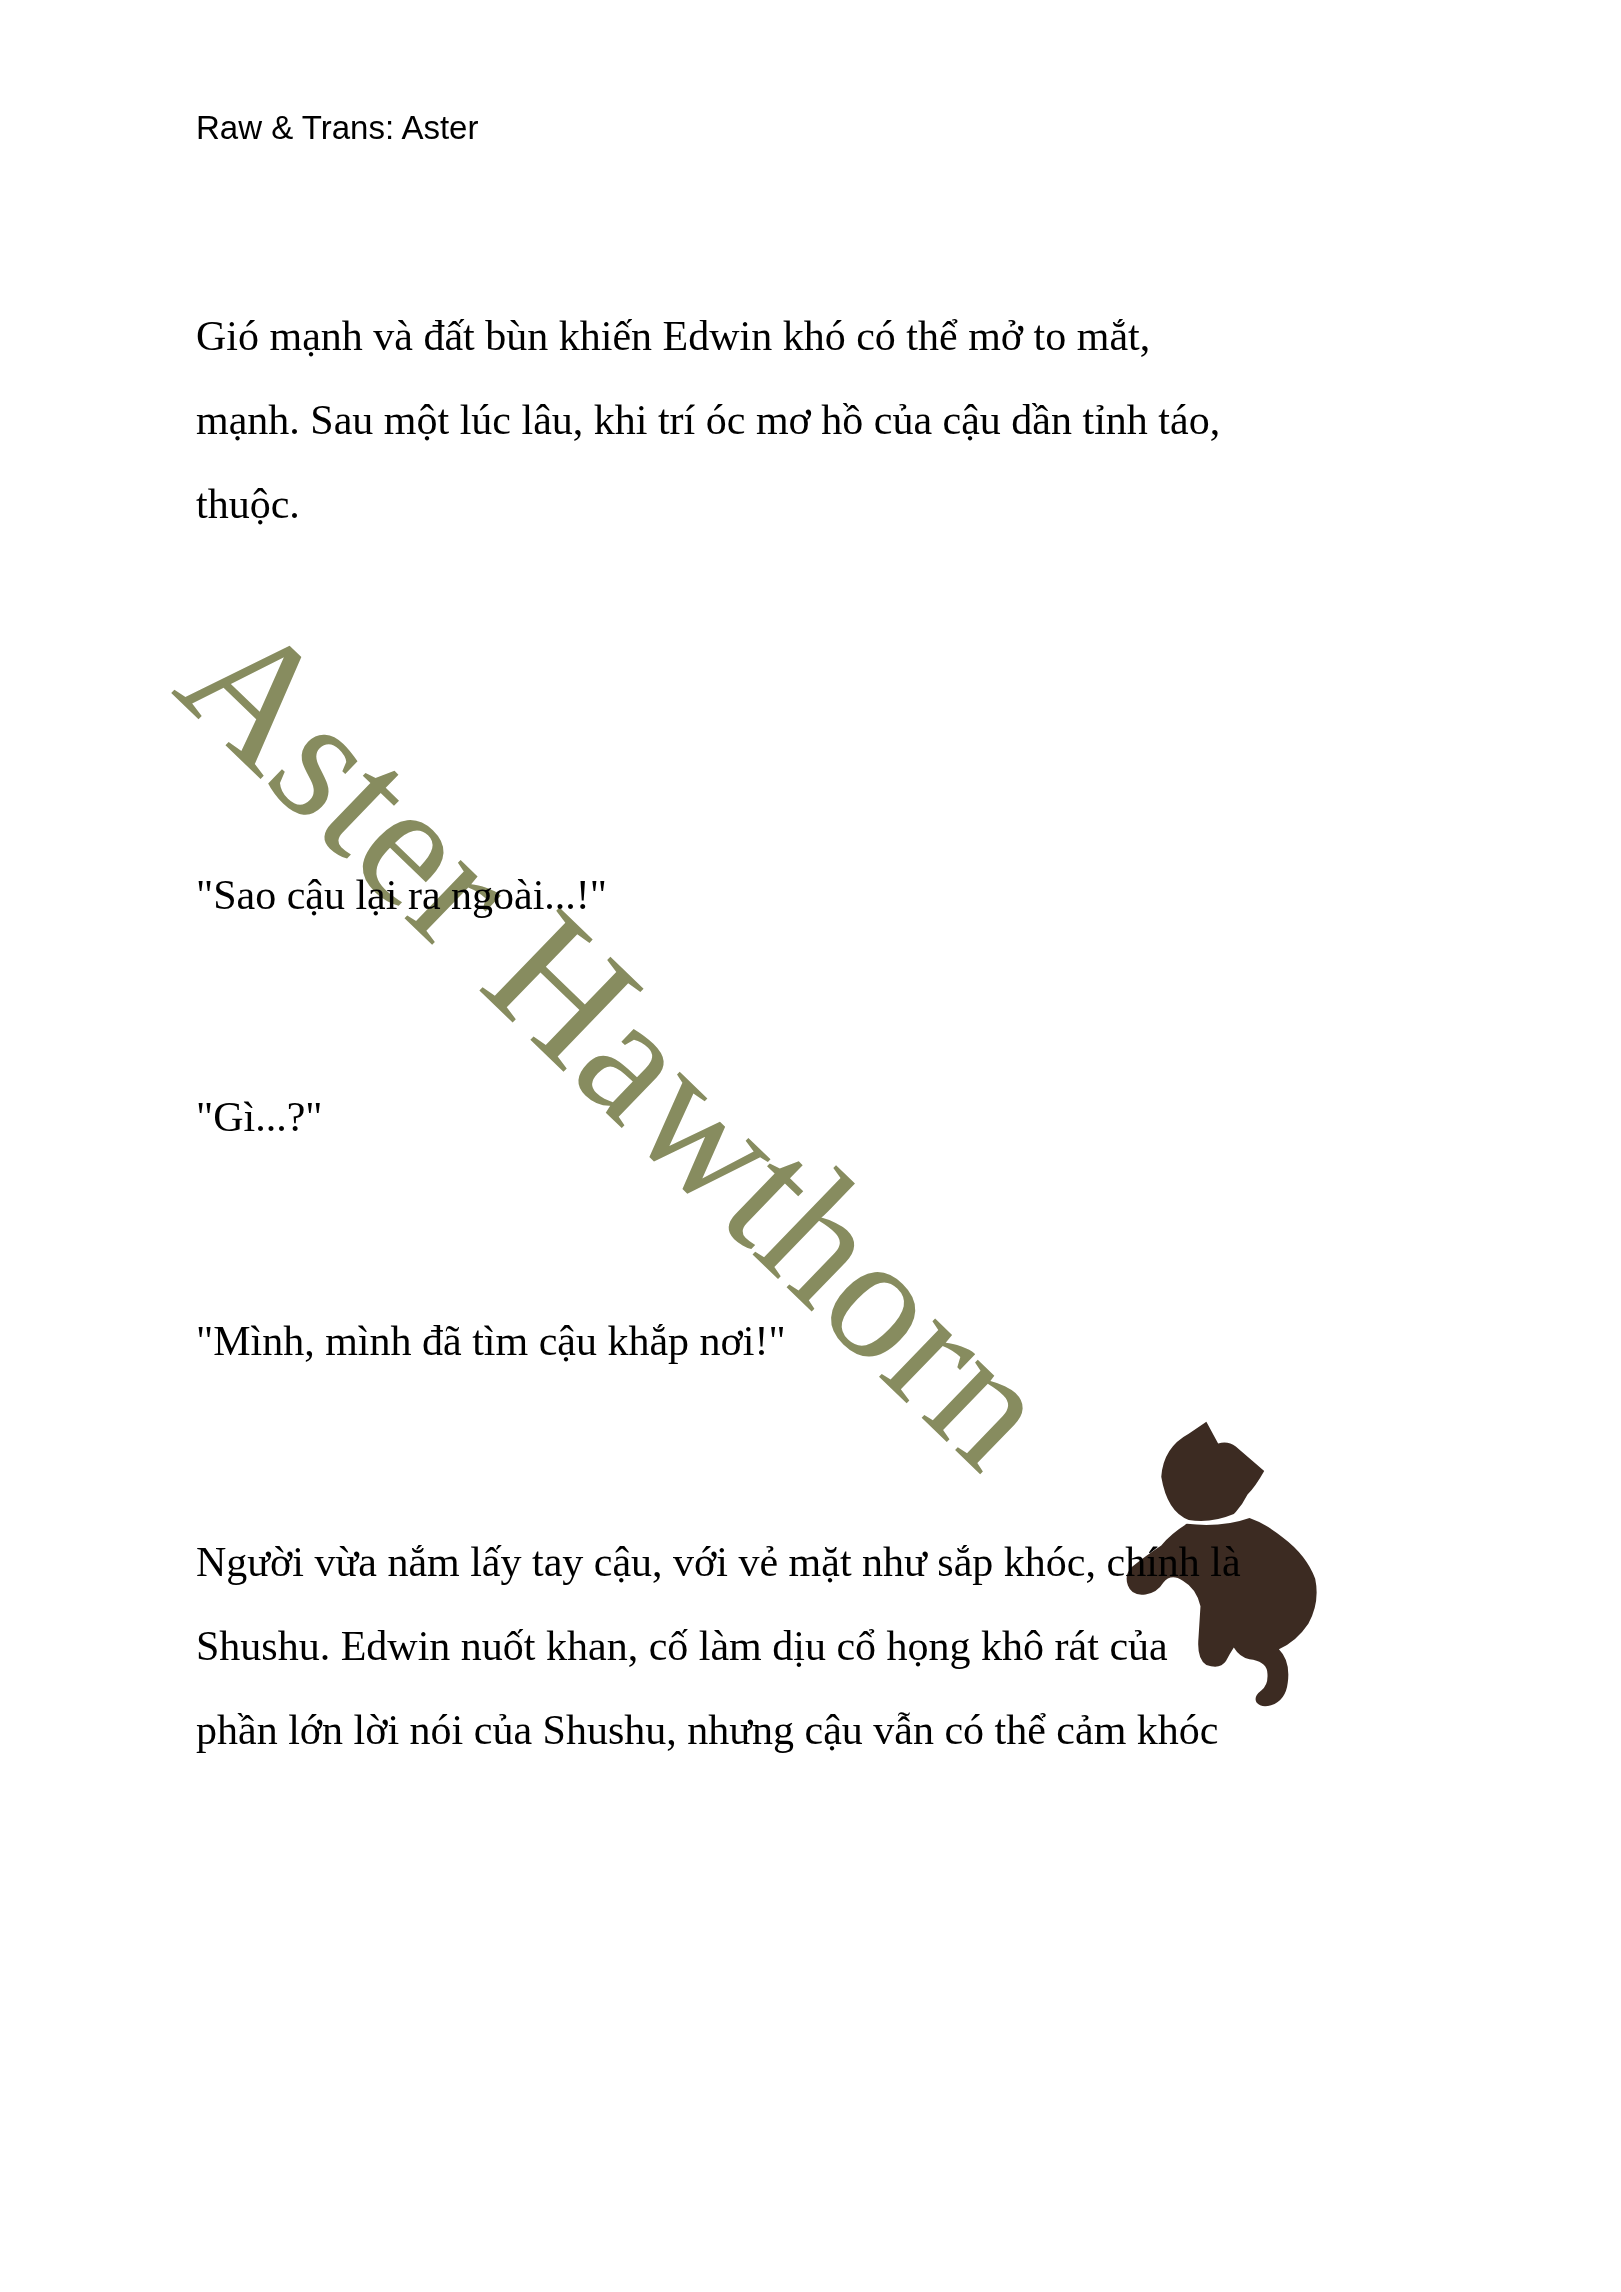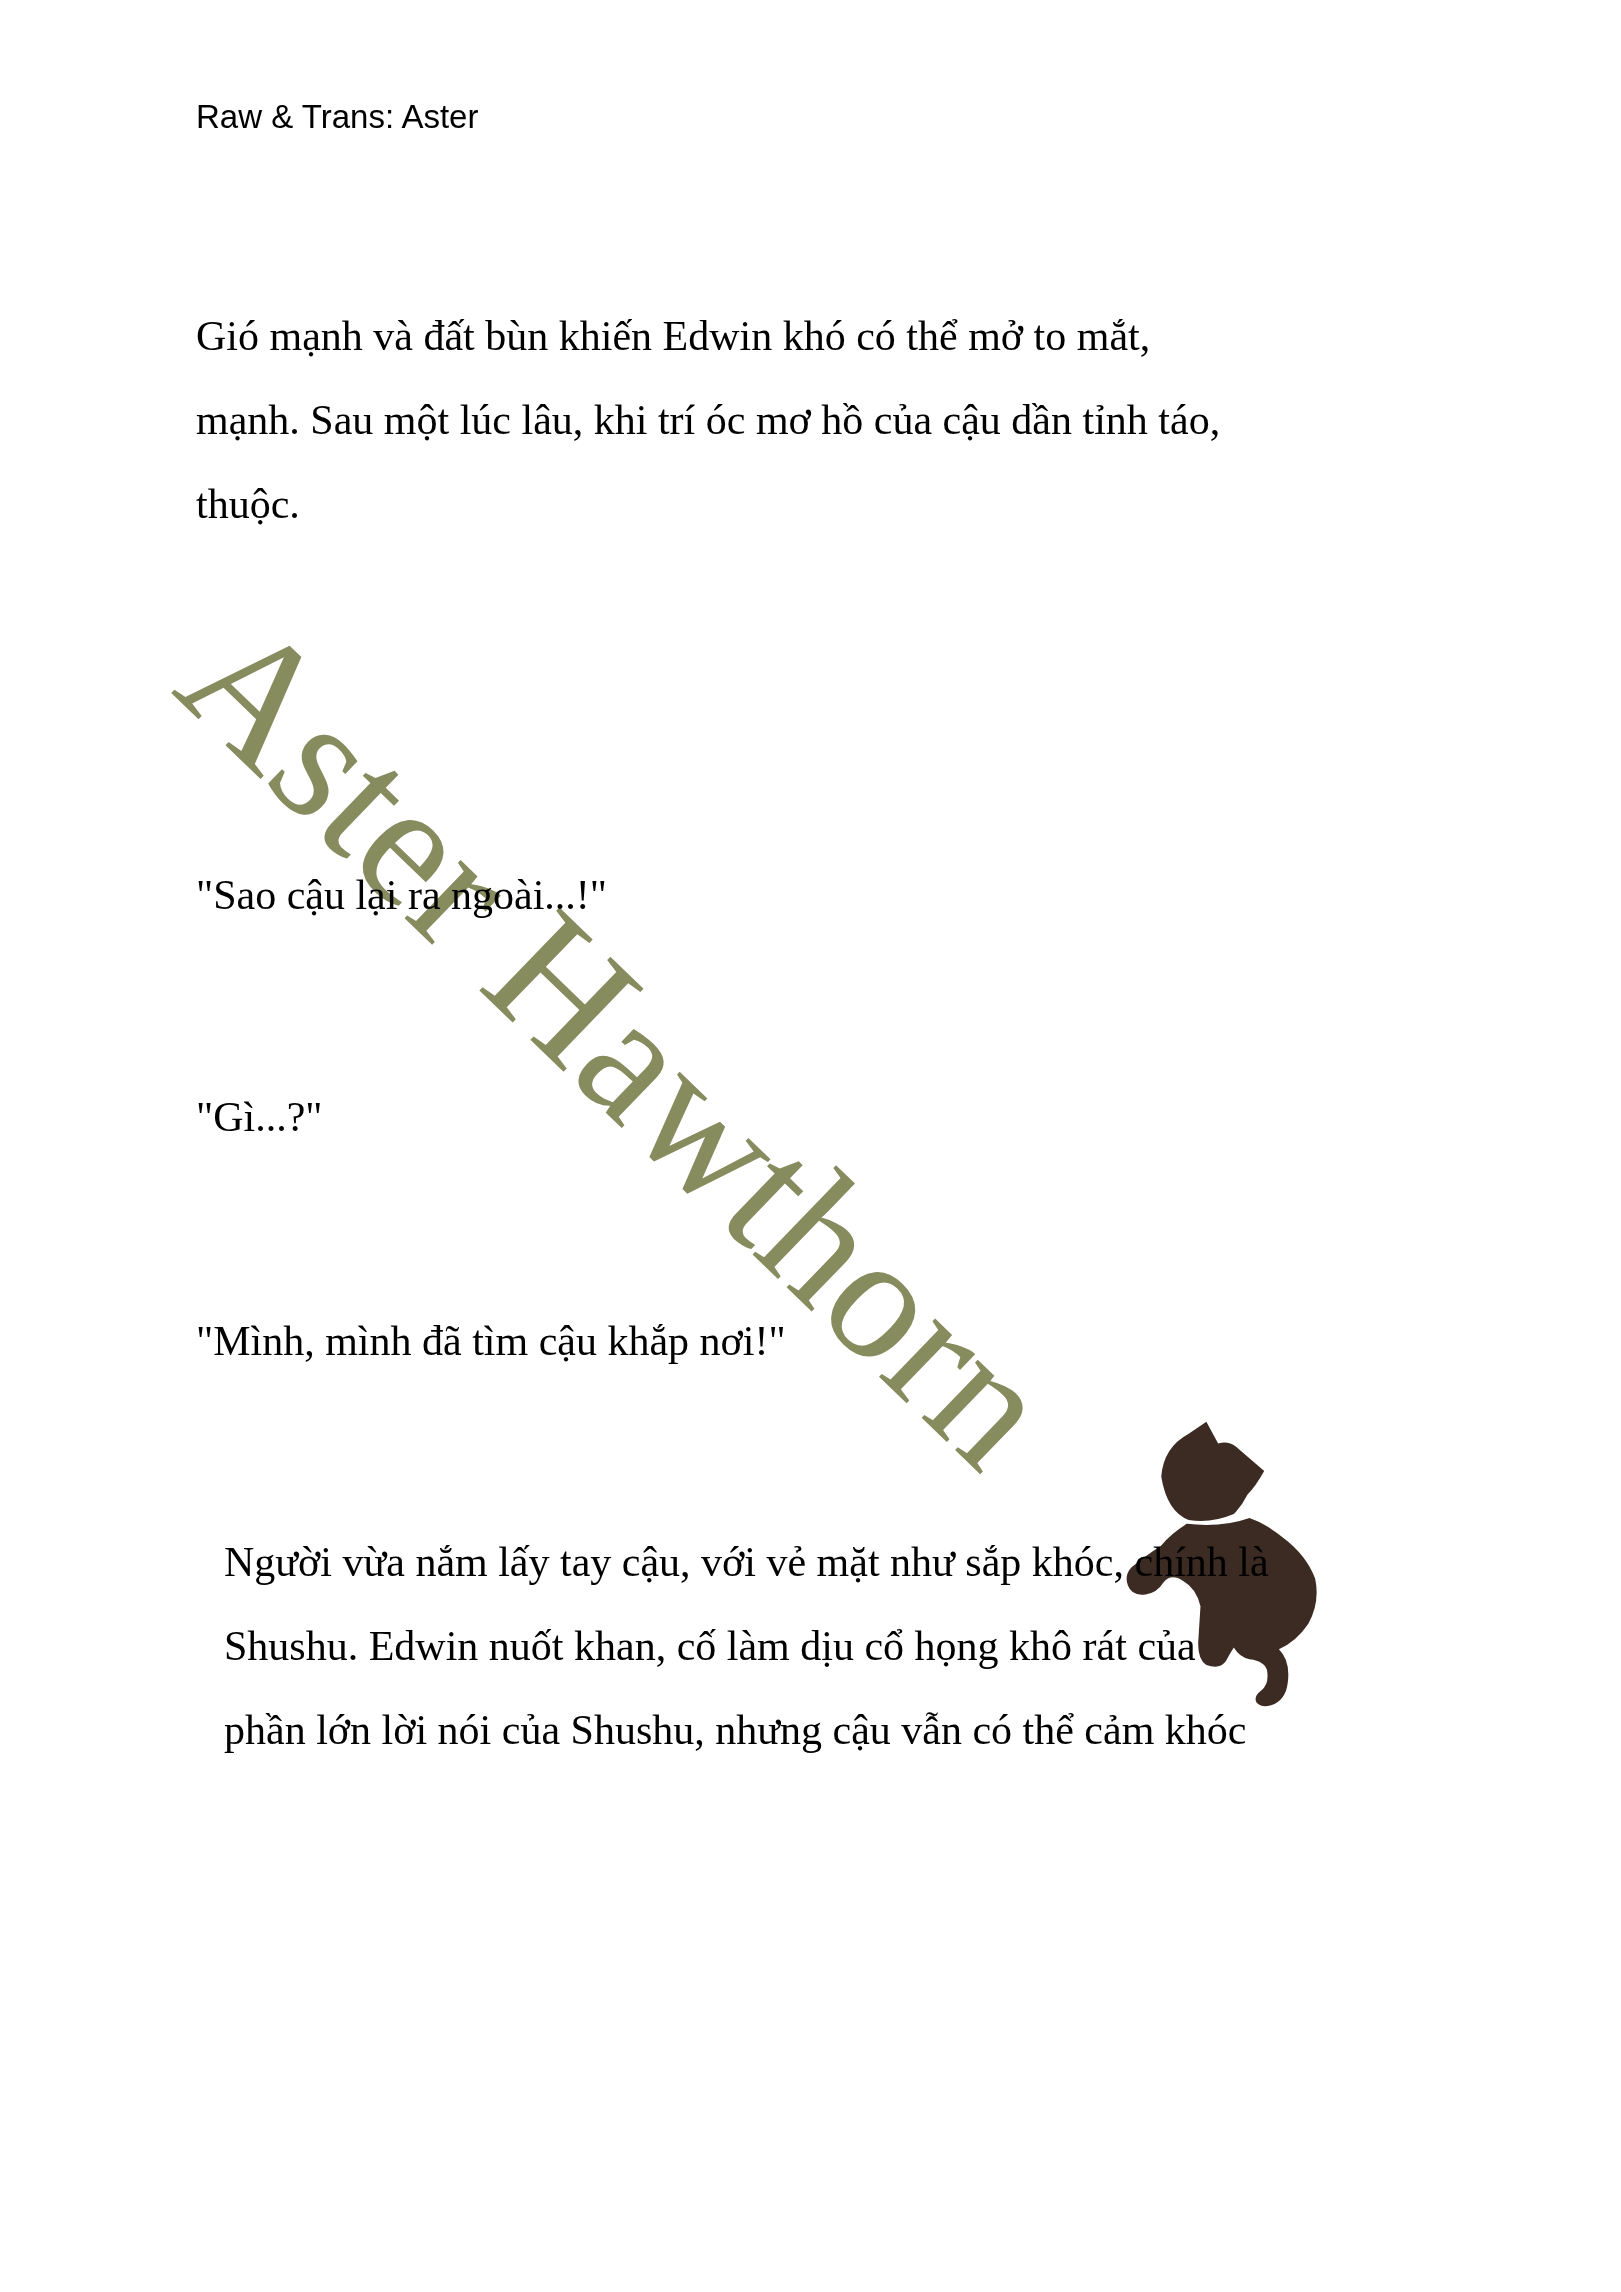--- a/index.html
+++ b/index.html
@@ -9,21 +9,21 @@
     height:2293px;
     margin:0 auto;
     background:#ffffff;
     overflow:hidden;
     font-family:"Liberation Serif", serif;
     color:#000000;
   }
   .credit{
     position:absolute;
     left:196px;
-    top:93px;
+    top:104px;
     font-family:"Liberation Sans", sans-serif;
     font-size:33px;
     line-height:47px;
     color:#000000;
     white-space:nowrap;
     z-index:3;
   }
   .watermark{
     position:absolute;
     left:272px;
@@ -53,21 +53,21 @@
   }
   .para .line{
     font-size:42px;
     line-height:84px;
     white-space:nowrap;
   }
   .p1{top:294px;}
   .q1{top:853px;}
   .q2{top:1075px;}
   .q3{top:1299px;}
-  .p2{top:1520px;margin-left:28px;}
+  .p2{top:1520px;}
 </style>
 </head>
 <body>
 
 <div class="page">
 
   <div class="watermark">Aster Hawthorn</div>
 
   <svg class="cat" viewBox="0 0 205 310" xmlns="http://www.w3.org/2000/svg">
 

